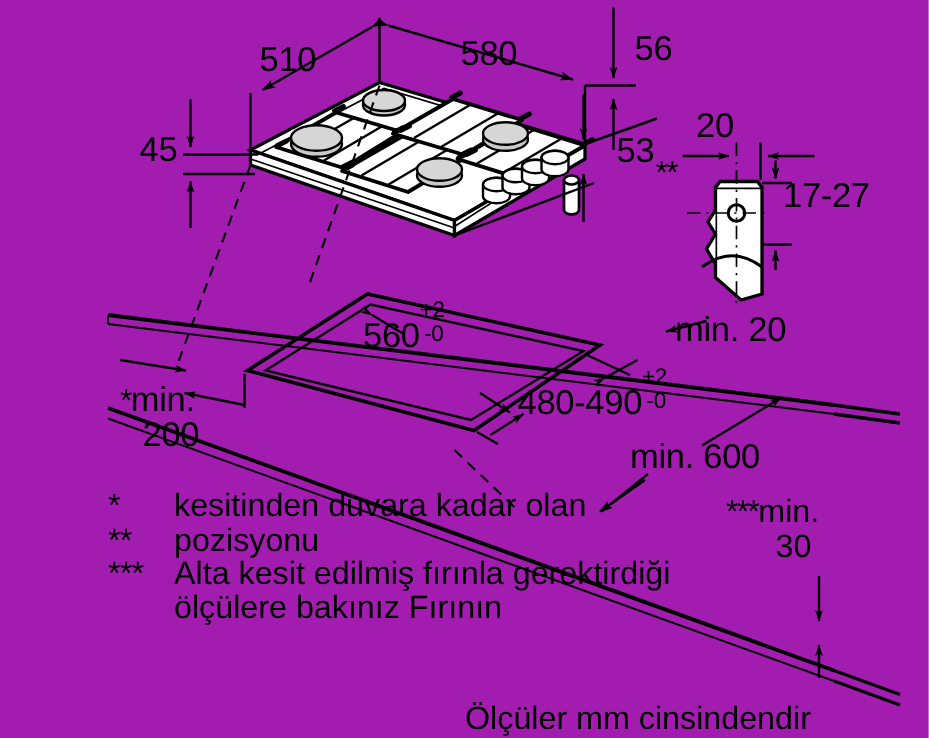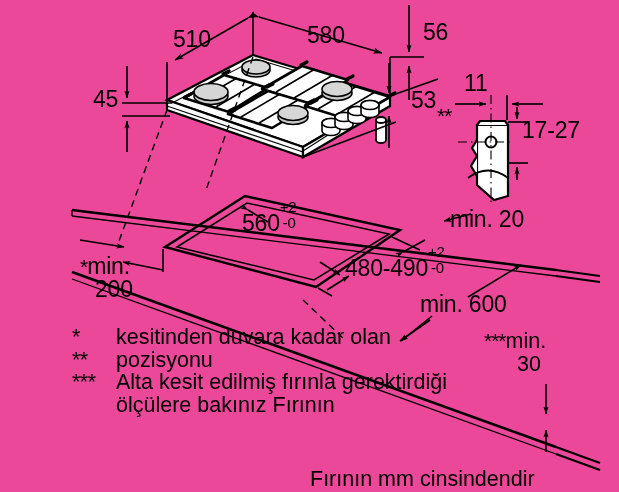--- a/index.html
+++ b/index.html
@@ -11,21 +11,21 @@
     width: 619px;
     height: 492px;
     font-family: "Liberation Sans", sans-serif;
     color: #000000;
     overflow: hidden;
   }
   #diagram-root {
     position: relative;
     width: 619px;
     height: 492px;
-    background: #ec4899;
+    background: #a21caf;
   }
   #dwg {
     position: absolute;
     left: 0;
     top: 0;
     width: 619px;
     height: 492px;
   }
   .dim-text {
     position: absolute;
@@ -339,21 +339,21 @@
       <line x1="432" y1="316" x2="401" y2="341" marker-end="url(#arwS)"></line>
     </g>
   </svg>
 
   <div class="dim-text" style="left:173px; top:28px;">510</div>
   <div class="dim-text" style="left:307px; top:24px;">580</div>
   <div class="dim-text" style="left:93px; top:88px;">45</div>
   <div class="dim-text" style="left:423px; top:21px;">56</div>
   <div class="dim-text" style="left:411px; top:89px;">53</div>
 
-  <div class="dim-text" style="left:464px; top:72px;">11</div>
+  <div class="dim-text" style="left:464px; top:72px;">20</div>
   <div class="dim-text stars" style="left:437px; top:105px;">**</div>
   <div class="dim-text" style="left:522px; top:119px;">17-27</div>
   <div class="dim-text" style="left:450px; top:208px;">min. 20</div>
 
   <div class="dim-text" style="left:242px; top:208px;">
     <span>560</span><span class="sup-wrap"><span class="sup-plus">+2</span><span class="sup-minus">-0</span></span>
   </div>
 
   <div class="dim-text" style="left:345px; top:253px;">
     <span>480-490</span><span class="sup-wrap"><span class="sup-plus">+2</span><span class="sup-minus">-0</span></span>
@@ -390,15 +390,15 @@
     <div class="legend-row">
       <div class="legend-mark stars">***</div>
       <div class="legend-body">
         <div class="legend-line">Alta kesit edilmiş fırınla gerektirdiği</div>
         <div class="legend-line">ölçülere bakınız Fırının</div>
       </div>
     </div>
 
   </div>
 
-  <div class="footer-note">Fırının mm cinsindendir</div>
+  <div class="footer-note">Ölçüler mm cinsindendir</div>
 
 </div>
 
 </body></html>

